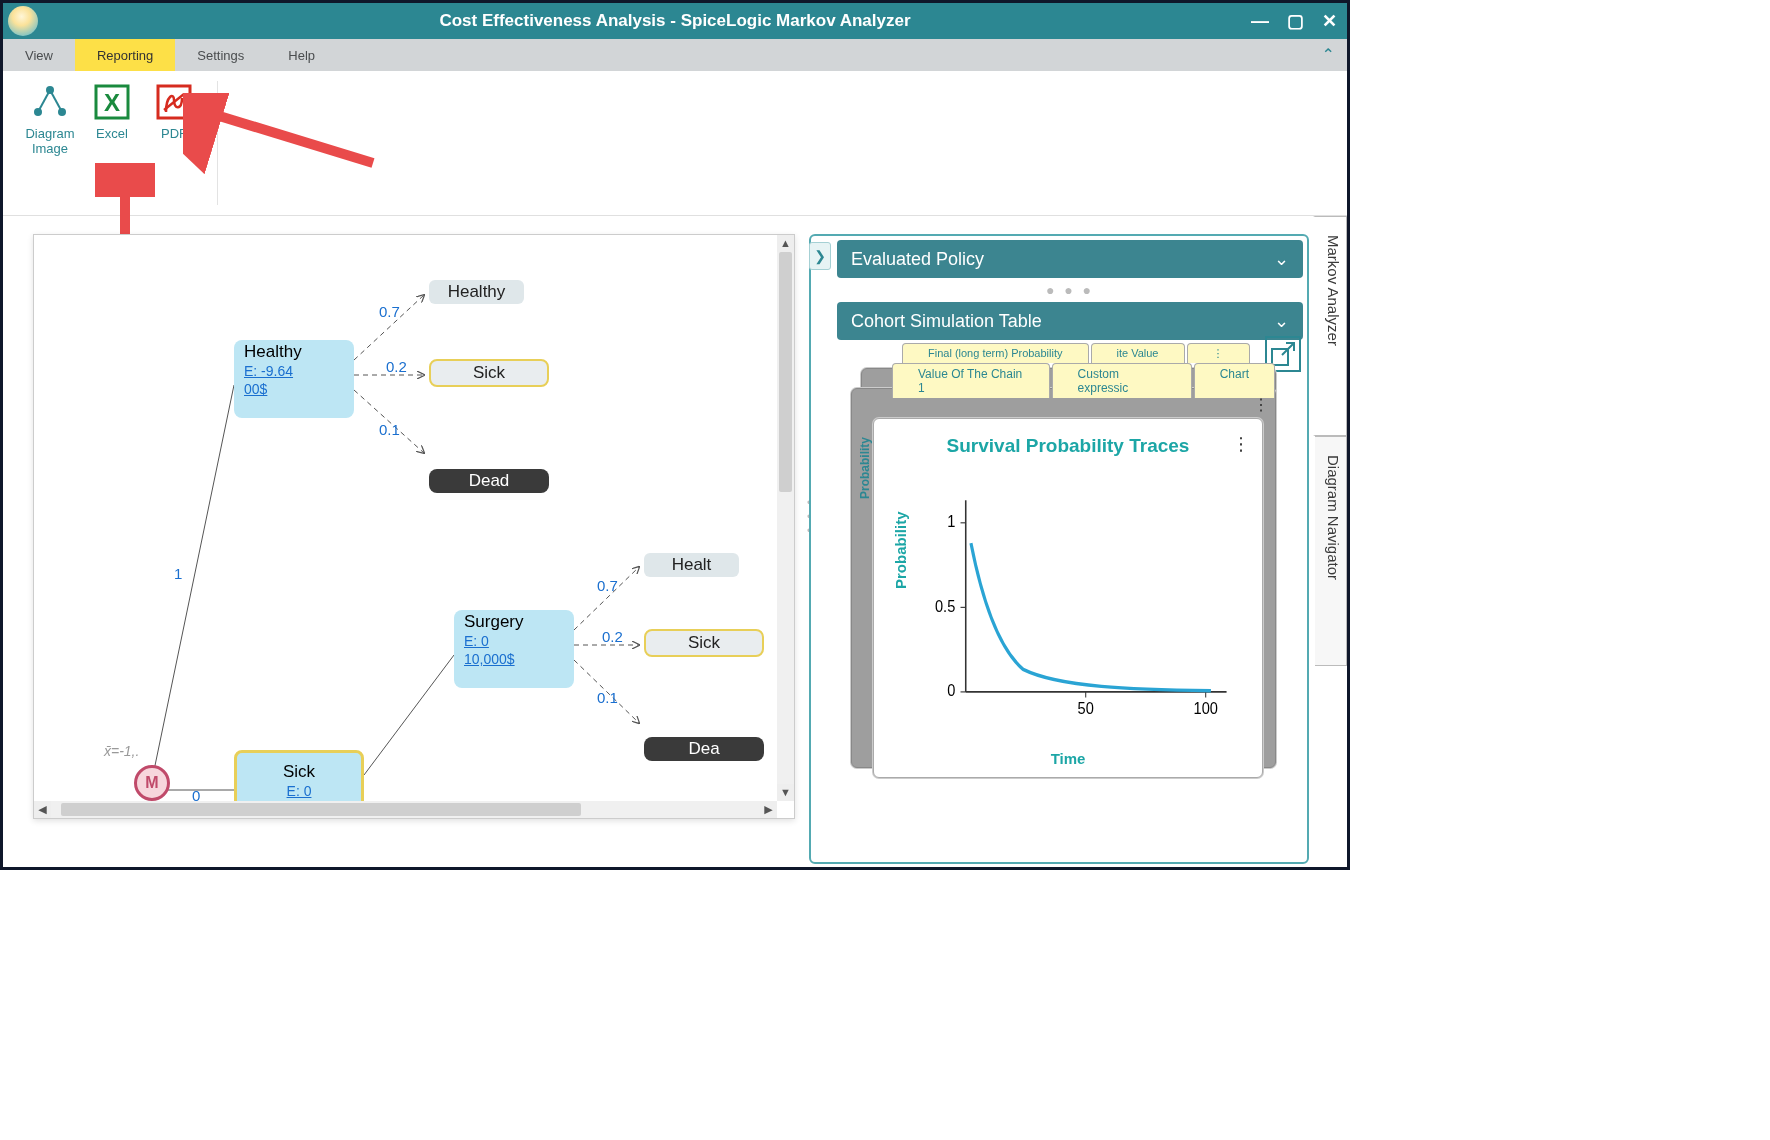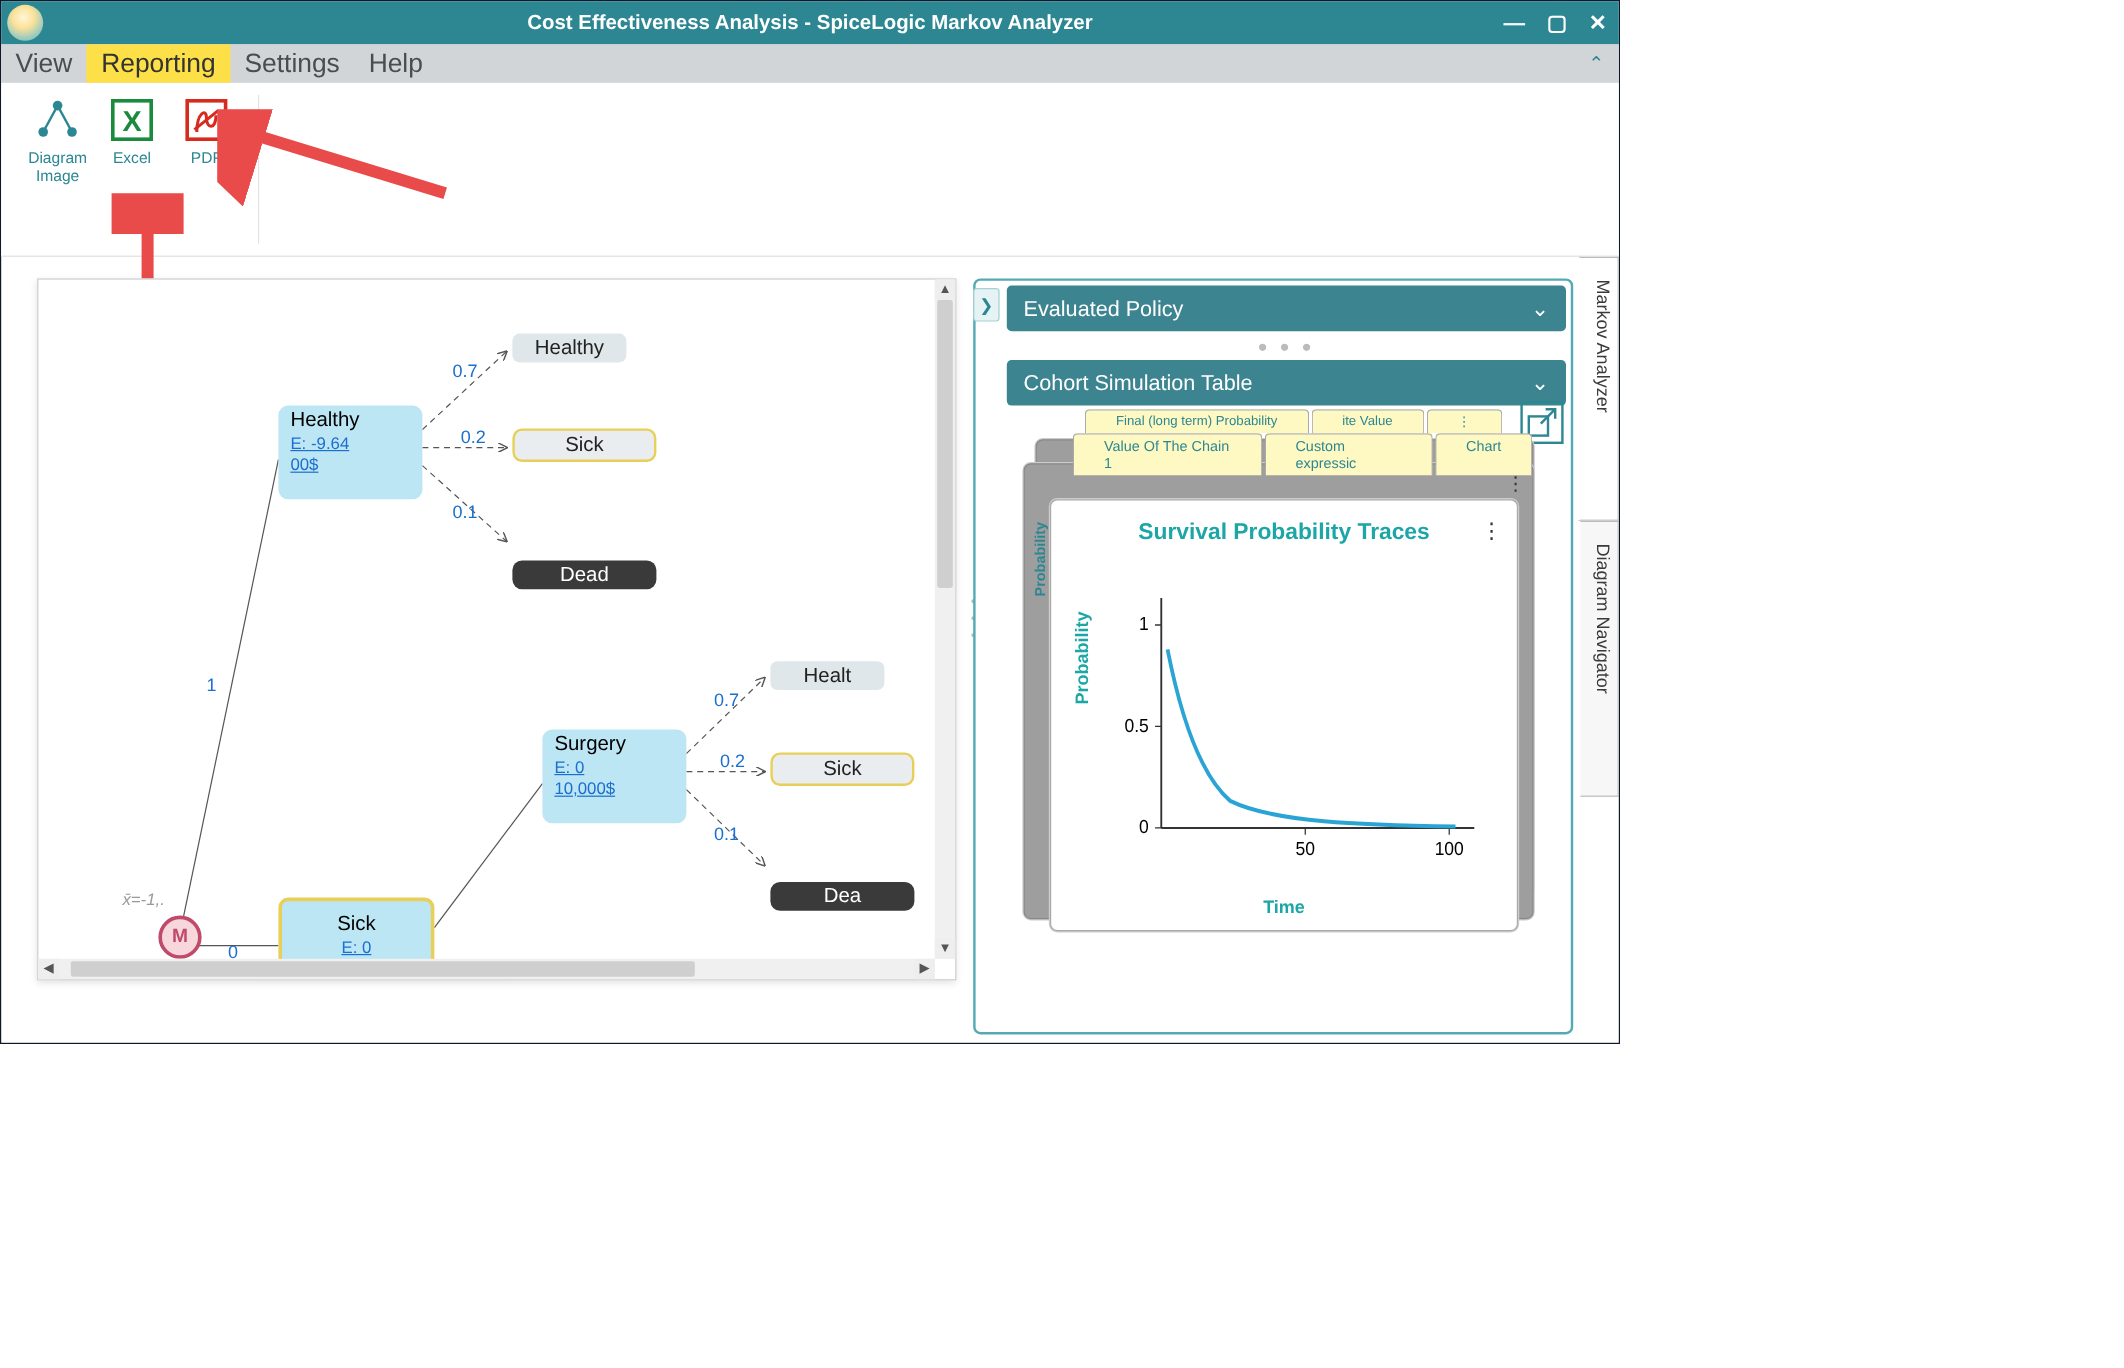--- a/index.html
+++ b/index.html
@@ -1,26 +1,26 @@
 <!DOCTYPE html>
 <html><head>
 <meta charset="utf-8">
 <style>
   * { box-sizing: border-box; margin: 0; padding: 0; }
   body { font-family: "Segoe UI", Arial, sans-serif; background: #fff; width: 1350px; height: 870px; overflow: hidden; }
-  .root-border { border: 1px solid #0f172a; width: 1350px; height: 870px; position: relative; }
+  .root-border { border: 3px solid #0f172a; width: 1350px; height: 870px; position: relative; }
   
   .title-bar { height: 36px; background: #2c8792; display: flex; align-items: center; color: #fff; position: relative; }
   .title-bar .orb { width: 30px; height: 30px; border-radius: 50%; background: radial-gradient(circle at 45% 35%, #fff6d8 0%, #fbe29a 35%, #7dc3c6 80%); margin-left: 5px; }
   .title-bar .title { position: absolute; left: 0; right: 0; text-align: center; font-size: 17px; font-weight: 600; pointer-events: none; }
   .title-controls { position: absolute; right: 6px; top: 0; height: 36px; display: flex; align-items: center; gap: 10px; }
   .title-controls span { font-size: 18px; font-weight: bold; cursor: pointer; padding: 0 4px; }
   
   .menu-bar { height: 32px; background: #d2d5d7; display: flex; align-items: center; position: relative; }
-  .menu-item { height: 32px; padding: 0 12px; display: flex; align-items: center; color: #4a4d4f; font-size: 22px; cursor: pointer; }
+  .menu-item { height: 32px; padding: 0 22px; display: flex; align-items: center; color: #4a4d4f; font-size: 13px; cursor: pointer; }
   .menu-item.active { background: #fde047; color: #333; }
   .menu-collapse { position: absolute; right: 12px; top: 6px; color: #2c8792; font-size: 16px; cursor: pointer; }
   
   .ribbon { height: 145px; background: #fff; border-bottom: 1px solid #e0e0e0; display: flex; align-items: stretch; padding-left: 8px; }
   .ribbon-group { display: flex; align-items: flex-start; padding: 10px 8px 0 8px; }
   .ribbon-btn { display: flex; flex-direction: column; align-items: center; width: 62px; cursor: pointer; }
   .ribbon-btn .icon-slot { width: 42px; height: 42px; display: flex; align-items: center; justify-content: center; }
   .ribbon-btn .label { font-size: 13px; color: #2c8792; text-align: center; line-height: 1.15; margin-top: 4px; }
   .ribbon-sep { width: 1px; background: #e3e3e3; margin: 10px 4px; }
   

